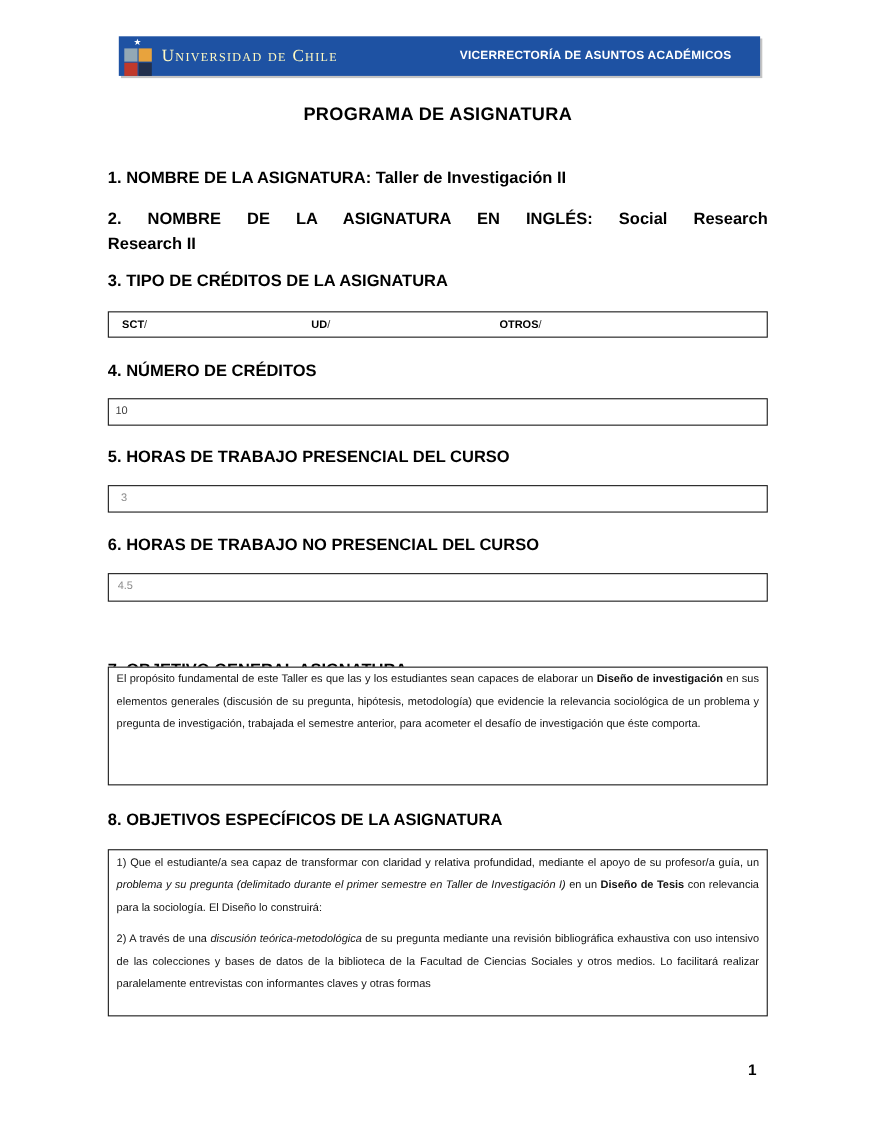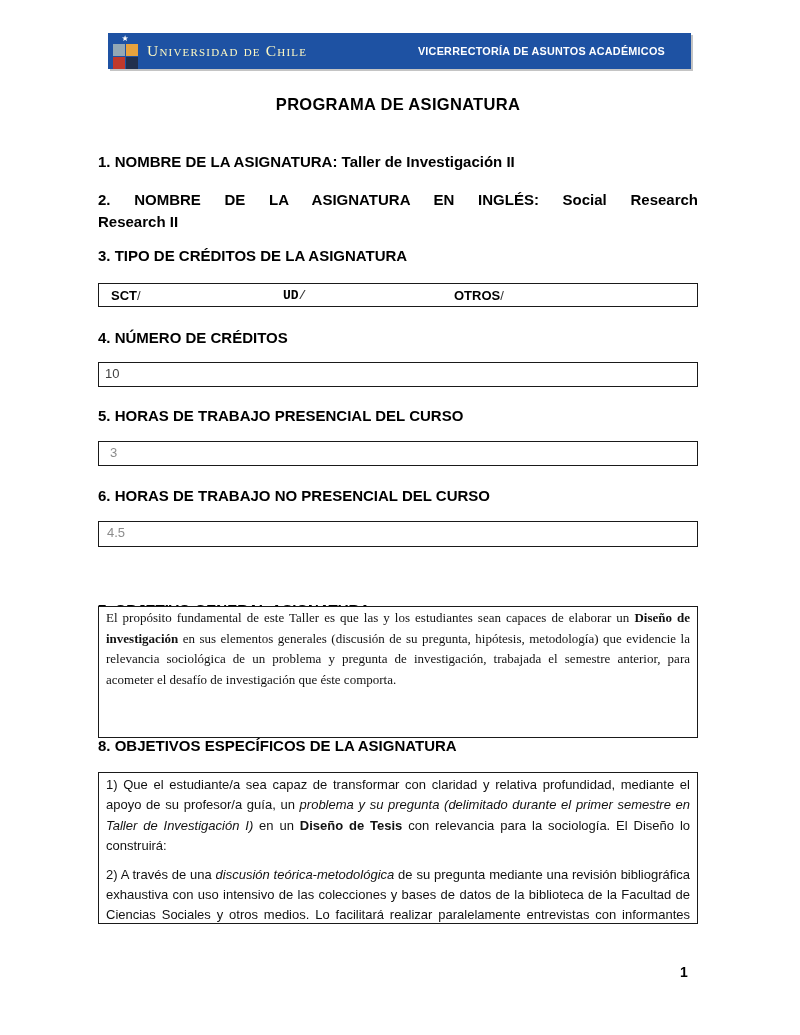--- a/index.html
+++ b/index.html
@@ -51,36 +51,36 @@
   .h6{top:486px;}
   .h7{top:600px;}
   .h8{top:736px;}
   .justify-force{text-align:justify;height:21.5px;overflow:hidden;line-height:21.5px;}
   .justify-force::after{content:"";display:inline-block;width:100%;height:0;}
   .h2-line2{line-height:21.5px;}
 
   
   .box{
     border:1.5px solid #1a1a1a;background:#ffffff;box-sizing:border-box;
-    font-size:13px;
+    font-size:10px;
   }
   .box-credits{top:283px;height:24px;display:flex;align-items:center;padding-left:12px;font-weight:bold;color:#000;}
   .credit-cell{display:flex;}
   .cell-1{width:172px;}
-  .cell-2{width:151px;font-family:Liberation Mono, monospace;}
+  .cell-2{width:151px;}
   .cell-3{flex:1;margin-left:20px;}
   .credit-suffix{font-weight:normal;color:#333;}
   .box-value{top:362px;height:25px;line-height:22px;padding:0 14px;}
   .box-v4{top:362px;color:#3f3f3f;padding-left:6px;}
   .box-v5{top:441px;color:#8c8c8c;padding-left:11px;}
   .box-v6{top:521px;height:26px;color:#8c8c8c;padding-left:8px;}
   .box-para{
     text-align:justify;line-height:20.7px;padding:1px 7px;overflow:hidden;color:#111;
   }
-  .box-p7{top:606px;height:132px;font-family:Liberation Serif, serif;}
+  .box-p7{top:606px;height:108px;}
   .box-p8{top:772px;height:152px;line-height:20.4px;padding-top:2px;}
   .box-p8 .para + .para{margin-top:8px;}
 
   .page-num{position:absolute;left:680px;top:964px;font-size:14px;font-weight:bold;color:#000;}
 </style>
 </head>
 <body>
 
 <div class="page">
 

